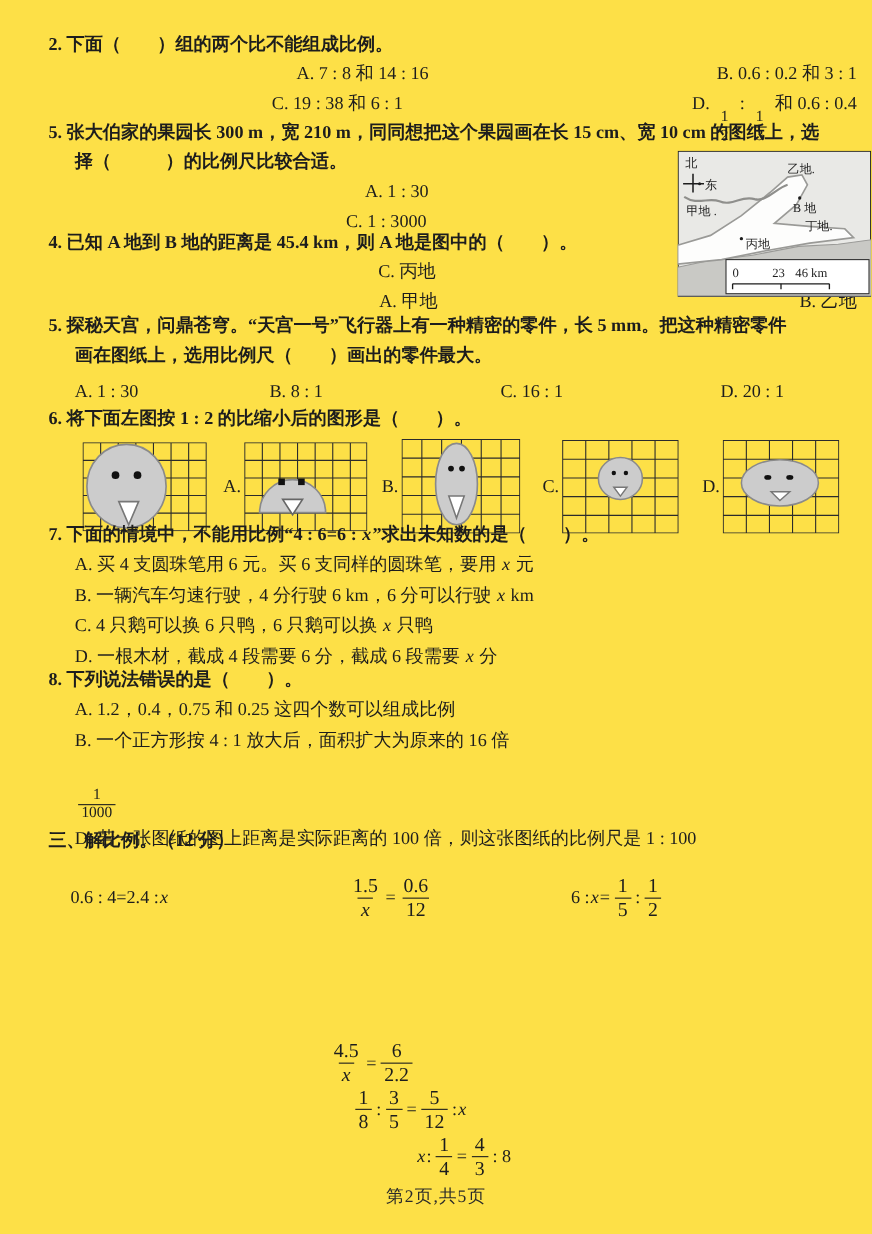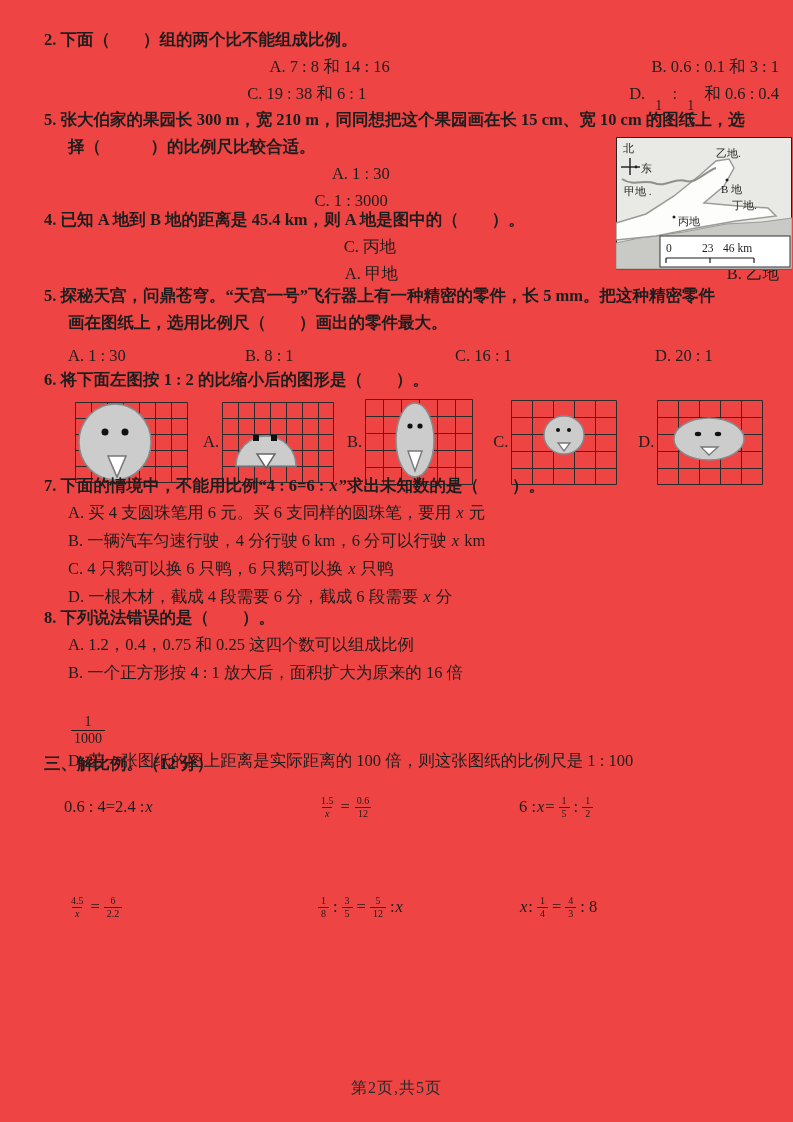--- a/index.html
+++ b/index.html
@@ -1,20 +1,20 @@
 <!DOCTYPE html>
 <html><head>
 <meta charset="utf-8">
 <style>
   html,body{margin:0;padding:0;background:#888;}
   .page{
     position:relative;
     width:793px;height:1122px;
     margin:0 auto;
-    background:#ef4444;
+    background:#fde047;
     font-family:"Liberation Serif","DejaVu Serif",serif;
     font-size:16.5px;
     color:#1d1d1d;
     overflow:hidden;
   }
   .blk{position:absolute;left:44px;right:14px;}
   .line{line-height:27px;margin:0;white-space:nowrap;}
   .stem{font-weight:bold;}
   .opt-row{display:flex;line-height:27px;padding-left:24px;white-space:nowrap;justify-content:flex-end;}
   .col-l{width:382px;flex:0 0 auto;}
@@ -29,39 +29,39 @@
   .frac .den{border-top:1.3px solid #1d1d1d;padding:0 3px;}
   .vx{font-style:italic;padding:0 1px;}
   .grids-row{display:flex;align-items:center;padding-left:31px;margin-top:6px;}
   .grid-label{margin:0 3px 0 15px;line-height:1;}
   .grid-label.lb-a{margin-left:15px;}
   .grid-label.lb-b{margin-left:13px;}
   .grid-label.lb-c{margin-left:20px;}
   .grid-label.lb-d{margin-left:21px;}
   .eq-row{display:flex;align-items:center;padding-left:20px;white-space:nowrap;}
   .eq{display:inline-flex;align-items:center;}
-  .eq .frac{font-size:10px;margin:0 4px;vertical-align:middle;}
+  .eq .frac{font-size:18px;margin:0 4px;vertical-align:middle;}
   .eq1{width:250px;flex:0 0 auto;}
   .eq2{width:205px;flex:0 0 auto;}
   .sec-title{font-weight:bold;margin:0;line-height:27px;}
   .footer{position:absolute;left:0;right:0;top:1078px;text-align:center;
           font-size:16px;letter-spacing:1px;color:#2a2a2a;}
   .map-fig{position:absolute;left:616px;top:137px;}
   svg{display:block;}
 </style>
 </head>
 <body>
 
 <div class="page">
 
   <div class="blk" style="top:26px;">
     <p class="line stem">2. 下面（　　）组的两个比不能组成比例。</p>
     <div class="opt-row">
       <span class="col-l">A. 7 : 8 和 14 : 16</span>
-      <span>B. 0.6 : 0.1 和 3 : 1</span>
+      <span>B. 0.6 : 0.2 和 3 : 1</span>
     </div>
     <div class="opt-row">
       <span class="col-l">C. 19 : 38 和 6 : 1</span>
       <span><span>D. </span><span class="frac">
             <span class="num">1</span>
             <span class="den">2</span>
           </span><span> : </span><span class="frac">
             <span class="num">1</span>
             <span class="den">3</span>
           </span><span> 和 0.6 : 0.4</span></span>
@@ -236,21 +236,21 @@
             <span class="num">1</span>
             <span class="den">5</span>
           </span>
           <span> : </span>
           <span class="frac">
             <span class="num">1</span>
             <span class="den">2</span>
           </span>
         </span>
     </div>
-    <div class="eq-row" style="margin-top:76px;">
+    <div class="eq-row" style="margin-top:108px;flex-direction:column;">
       <span class="eq eq1">
           <span class="frac">
             <span class="num">4.5</span>
             <span class="den vx">x</span>
           </span>
           <span>=</span>
           <span class="frac">
             <span class="num">6</span>
             <span class="den">2.2</span>
           </span>

